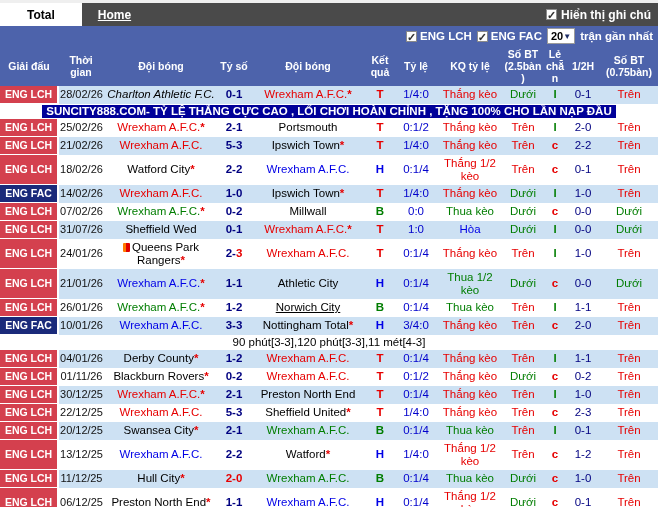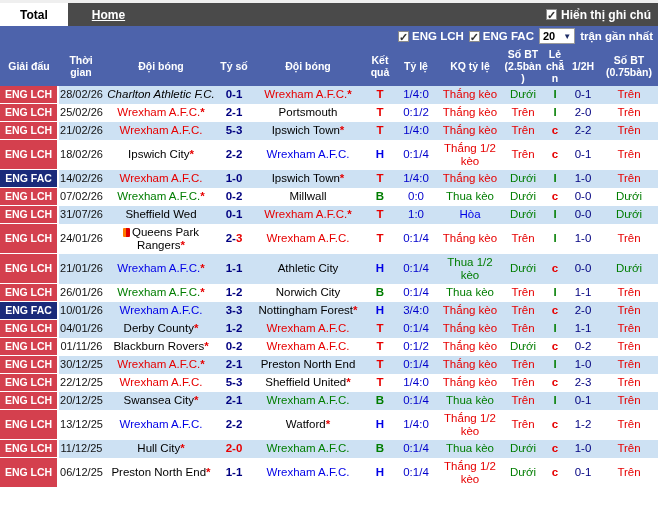--- a/index.html
+++ b/index.html
@@ -3,29 +3,29 @@
 <meta charset="utf-8">
 <style>
   * { box-sizing: border-box; }
   body { margin:0; background:#b9b9b9; font-family:"Liberation Sans", sans-serif; }
   .app { width:658px; height:507px; background:#fff; overflow:hidden; position:relative; }
   .topstrip { height:3px; background:#efefef; }
 
   
   .titlebar { height:23px; background:#4a4a4a; display:flex; align-items:stretch; color:#fff; font-weight:bold; font-size:12px; }
   .titlebar .title { display:flex; align-items:center; padding:0 14px 0 7px; }
-  .tab-active { background:#fff; color:#000; display:flex; align-items:center; padding:0 20px; }
-  .tab-home { display:flex; align-items:center; margin-left:24px; text-decoration:underline; cursor:pointer; }
+  .tab-active { background:#fff; color:#000; display:flex; align-items:center; padding:0 27px; }
+  .tab-home { display:flex; align-items:center; margin-left:16px; text-decoration:underline; cursor:pointer; }
   .note-toggle { margin-left:auto; display:flex; align-items:center; gap:4px; padding-right:7px; cursor:pointer; }
   .checkbox { display:inline-block; width:11px; height:11px; background:#fdfdfd; border:1px solid #8a8a8a; color:#333; font-size:11px; line-height:10px; text-align:center; font-weight:bold; }
 
   
   .filterbar { height:20px; background:#4d63ab; display:flex; align-items:center; justify-content:flex-end; gap:5px; color:#fff; font-weight:bold; font-size:11.5px; padding-right:5px; }
   .filterbar .grp { display:flex; align-items:center; gap:3px; cursor:pointer; }
-  .select { display:inline-flex; align-items:center; gap:8px; background:#fff; color:#000; border:1px solid #9a9a9a; height:16px; padding:0 3px; font-size:11px; font-weight:bold; cursor:pointer; }
+  .select { display:inline-flex; align-items:center; gap:0; background:#fff; color:#000; border:1px solid #9a9a9a; height:16px; padding:0 3px; font-size:11px; font-weight:bold; cursor:pointer; }
   .select .arr { font-size:8px; color:#1c2c66; }
 
   
   table { width:658px; border-collapse:collapse; table-layout:fixed; }
   thead th { background:#4d63ab; color:#fff; font-size:10.5px; font-weight:bold; text-align:center; vertical-align:middle; padding:2px 1px; line-height:12px; overflow-wrap:anywhere; overflow:hidden; }
   td { font-size:11.5px; text-align:center; vertical-align:middle; padding:2px 1px; line-height:13px; overflow:hidden; }
   tr.alt td { background:#cde1f3; }
   tr.white td { background:#ffffff; }
   td.league { color:#fff; font-weight:bold; font-size:10.5px; border-bottom:1px solid #fff; border-right:2px solid #fff; }
   td.league.lch { background:#d4404e; }
@@ -113,20 +113,23 @@
           <td class="score"><span style="color: rgb(0, 0, 128);">0</span><span style="color: rgb(0, 0, 128);">-</span><span style="color: rgb(0, 0, 128);">1</span></td>
           <td class="team"><span style="color: rgb(230, 0, 0);">Wrexham A.F.C.</span><span class="star" style="color: rgb(230, 0, 0);">*</span></td>
           <td class="result" style="color: rgb(230, 0, 0);">T</td>
           <td class="odds">1/4:0</td>
           <td class="kq" style="color: rgb(230, 0, 0);">Thắng kèo</td>
           <td class="ou" style="color: rgb(0, 125, 0);">Dưới</td>
           <td class="oe" style="color: rgb(0, 125, 0);">l</td>
           <td class="half">0-1</td>
           <td class="ou" style="color: rgb(230, 0, 0);">Trên</td>
         </tr>
+        <tr>
+          <td class="ad" colspan="12"><span>SUNCITY888.COM- TỶ LỆ THẮNG CỰC CAO , LỐI CHƠI HOÀN CHỈNH , TẶNG 100% CHO LẦN NẠP ĐẦU</span></td>
+        </tr>
         <tr class="white">
           <td class="league lch">ENG LCH</td>
           <td class="date">25/02/26</td>
           <td class="team"><span style="color: rgb(230, 0, 0);">Wrexham A.F.C.</span><span class="star" style="color: rgb(230, 0, 0);">*</span></td>
           <td class="score"><span style="color: rgb(0, 0, 128);">2</span><span style="color: rgb(0, 0, 128);">-</span><span style="color: rgb(0, 0, 128);">1</span></td>
           <td class="team"><span style="color: rgb(0, 0, 0);">Portsmouth</span></td>
           <td class="result" style="color: rgb(230, 0, 0);">T</td>
           <td class="odds">0:1/2</td>
           <td class="kq" style="color: rgb(230, 0, 0);">Thắng kèo</td>
           <td class="ou" style="color: rgb(230, 0, 0);">Trên</td>
@@ -144,21 +147,21 @@
           <td class="odds">1/4:0</td>
           <td class="kq" style="color: rgb(230, 0, 0);">Thắng kèo</td>
           <td class="ou" style="color: rgb(230, 0, 0);">Trên</td>
           <td class="oe" style="color: rgb(230, 0, 0);">c</td>
           <td class="half">2-2</td>
           <td class="ou" style="color: rgb(230, 0, 0);">Trên</td>
         </tr>
         <tr class="white">
           <td class="league lch">ENG LCH</td>
           <td class="date">18/02/26</td>
-          <td class="team"><span style="color: rgb(0, 0, 0);">Ipswich City</span><span class="star" style="color: rgb(230, 0, 0);">*</span></td>
+          <td class="team"><span style="color: rgb(0, 0, 0);">Watford City</span><span class="star" style="color: rgb(230, 0, 0);">*</span></td>
           <td class="score"><span style="color: rgb(0, 0, 128);">2</span><span style="color: rgb(0, 0, 128);">-</span><span style="color: rgb(0, 0, 128);">2</span></td>
           <td class="team"><span style="color: rgb(0, 0, 230);">Wrexham A.F.C.</span></td>
           <td class="result" style="color: rgb(0, 0, 230);">H</td>
           <td class="odds">0:1/4</td>
           <td class="kq" style="color: rgb(230, 0, 0);">Thắng 1/2 kèo</td>
           <td class="ou" style="color: rgb(230, 0, 0);">Trên</td>
           <td class="oe" style="color: rgb(230, 0, 0);">c</td>
           <td class="half">0-1</td>
           <td class="ou" style="color: rgb(230, 0, 0);">Trên</td>
         </tr>
@@ -230,42 +233,45 @@
           <td class="ou" style="color: rgb(0, 125, 0);">Dưới</td>
           <td class="oe" style="color: rgb(230, 0, 0);">c</td>
           <td class="half">0-0</td>
           <td class="ou" style="color: rgb(0, 125, 0);">Dưới</td>
         </tr>
         <tr class="white">
           <td class="league lch">ENG LCH</td>
           <td class="date">26/01/26</td>
           <td class="team"><span style="color: rgb(0, 125, 0);">Wrexham A.F.C.</span><span class="star" style="color: rgb(230, 0, 0);">*</span></td>
           <td class="score"><span style="color: rgb(0, 0, 128);">1</span><span style="color: rgb(0, 0, 128);">-</span><span style="color: rgb(0, 0, 128);">2</span></td>
-          <td class="team"><span style="color: rgb(0, 0, 0);">Norwich City</span></td>
+          <td class="team"><span style="color: rgb(0, 0, 0); text-decoration: underline;">Norwich City</span></td>
           <td class="result" style="color: rgb(0, 125, 0);">B</td>
           <td class="odds">0:1/4</td>
           <td class="kq" style="color: rgb(0, 125, 0);">Thua kèo</td>
           <td class="ou" style="color: rgb(230, 0, 0);">Trên</td>
           <td class="oe" style="color: rgb(0, 125, 0);">l</td>
           <td class="half">1-1</td>
           <td class="ou" style="color: rgb(230, 0, 0);">Trên</td>
         </tr>
         <tr class="alt">
           <td class="league fac">ENG FAC</td>
           <td class="date">10/01/26</td>
           <td class="team"><span style="color: rgb(0, 0, 230);">Wrexham A.F.C.</span></td>
           <td class="score"><span style="color: rgb(0, 0, 128);">3</span><span style="color: rgb(0, 0, 128);">-</span><span style="color: rgb(0, 0, 128);">3</span></td>
-          <td class="team"><span style="color: rgb(0, 0, 0);">Nottingham Forest</span><span class="star" style="color: rgb(230, 0, 0);">*</span></td>
+          <td class="team"><span style="color: rgb(0, 0, 0);">Nottingham Total</span><span class="star" style="color: rgb(230, 0, 0);">*</span></td>
           <td class="result" style="color: rgb(0, 0, 230);">H</td>
           <td class="odds">3/4:0</td>
           <td class="kq" style="color: rgb(230, 0, 0);">Thắng kèo</td>
           <td class="ou" style="color: rgb(230, 0, 0);">Trên</td>
           <td class="oe" style="color: rgb(230, 0, 0);">c</td>
           <td class="half">2-0</td>
           <td class="ou" style="color: rgb(230, 0, 0);">Trên</td>
+        </tr>
+        <tr>
+          <td class="note" colspan="12"><span>90 phút[3-3],120 phút[3-3],11 mét[4-3]</span></td>
         </tr>
         <tr class="alt">
           <td class="league lch">ENG LCH</td>
           <td class="date">04/01/26</td>
           <td class="team"><span style="color: rgb(0, 0, 0);">Derby County</span><span class="star" style="color: rgb(230, 0, 0);">*</span></td>
           <td class="score"><span style="color: rgb(0, 0, 128);">1</span><span style="color: rgb(0, 0, 128);">-</span><span style="color: rgb(0, 0, 128);">2</span></td>
           <td class="team"><span style="color: rgb(230, 0, 0);">Wrexham A.F.C.</span></td>
           <td class="result" style="color: rgb(230, 0, 0);">T</td>
           <td class="odds">0:1/4</td>
           <td class="kq" style="color: rgb(230, 0, 0);">Thắng kèo</td>

